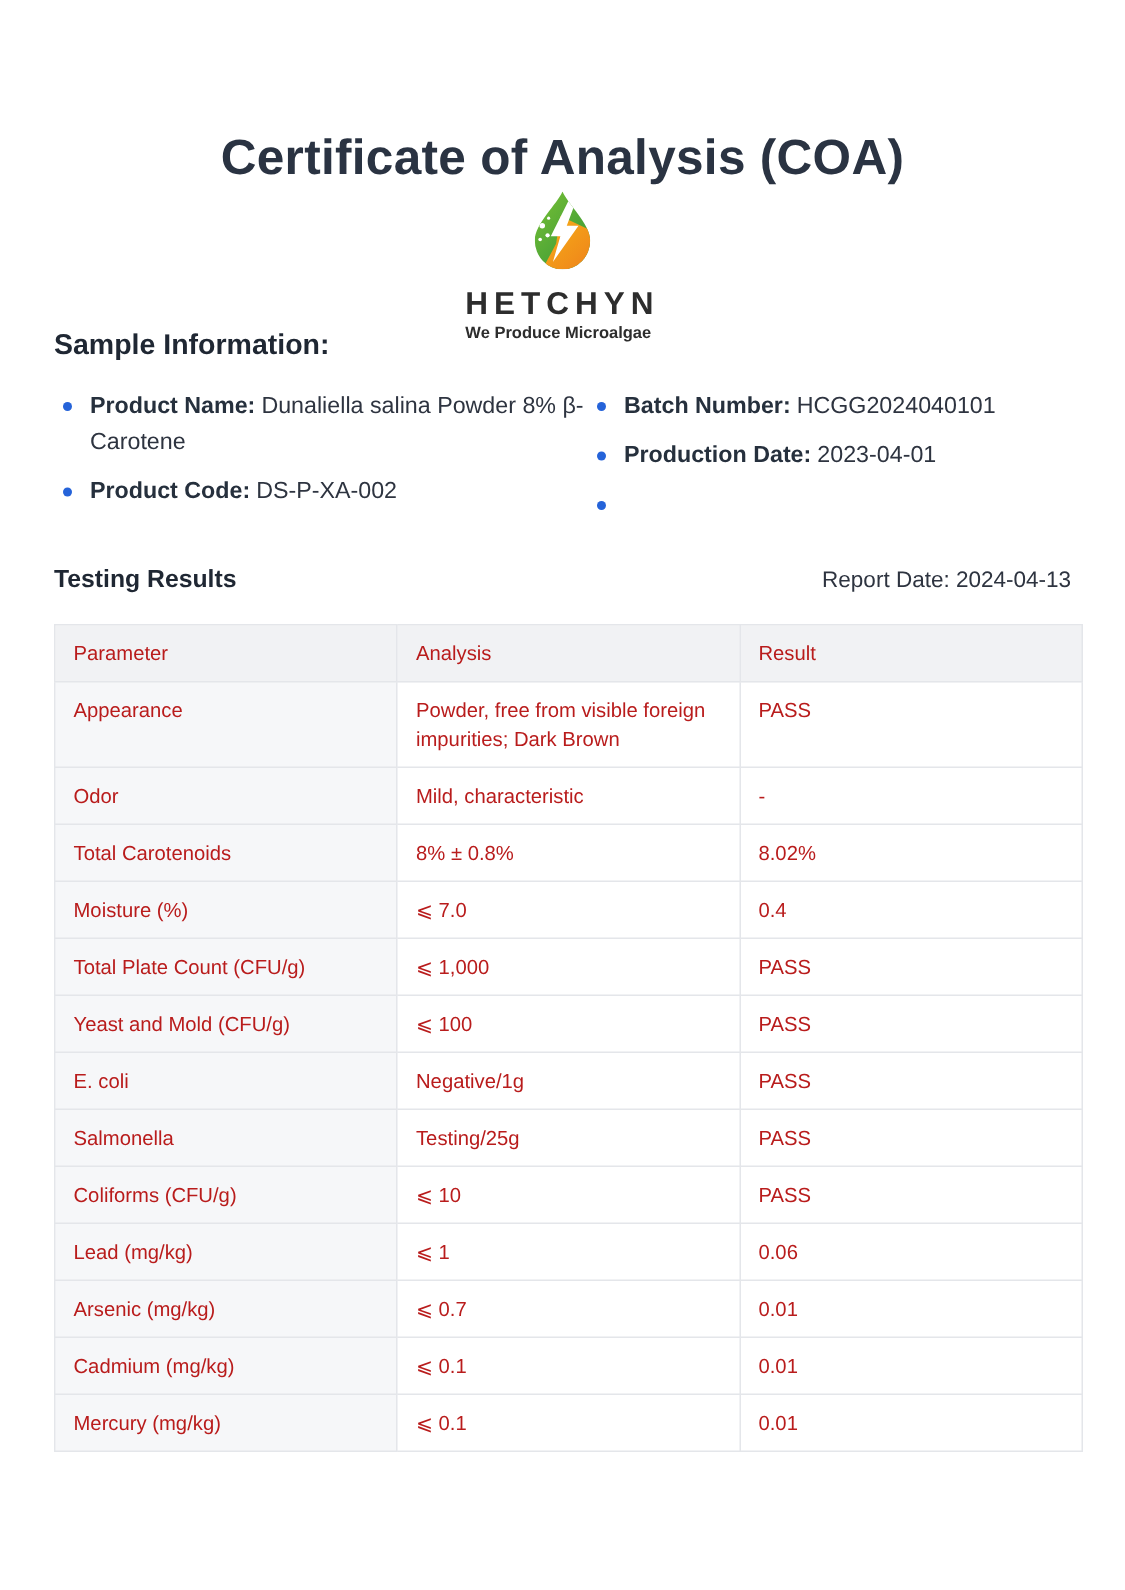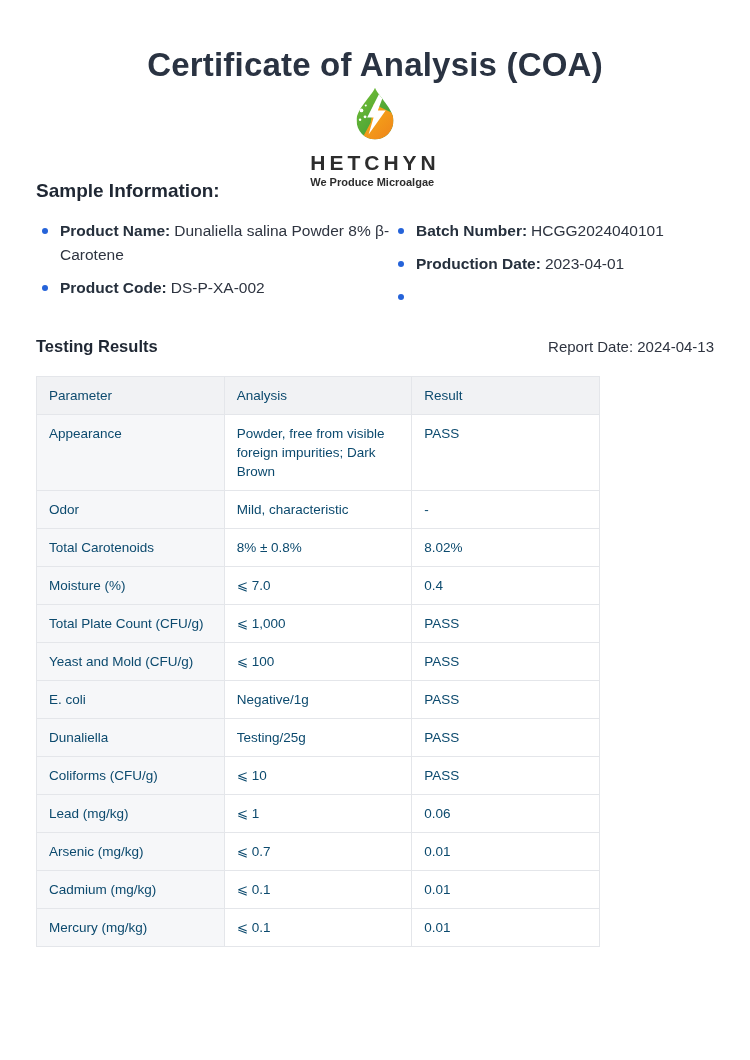--- a/index.html
+++ b/index.html
@@ -6,21 +6,21 @@
   html,body { background:#ffffff; }
   .page {
     position:relative;
     width:750px; height:1060px;
     background:#ffffff;
     font-family:"Liberation Sans","DejaVu Sans",sans-serif;
     color:#2e3440;
     overflow:hidden;
   }
   .title {
-    padding-top:44px;
+    padding-top:84px;
     text-align:center;
     font-size:33px;
     font-weight:600;
     letter-spacing:0.2px;
     color:#2a3342;
     line-height:42px;
   }
   .logo-row {
     margin-top:24px;
     display:flex;
@@ -54,25 +54,25 @@
   .info-text { color:#2e3440; }
   .info-label { font-weight:700; margin-right:4px; color:#26303d; }
   .results-row {
     display:flex; justify-content:space-between; align-items:baseline;
     margin:28px 36px 0;
   }
   .results-heading { font-size:16.5px; font-weight:700; color:#1f2733; }
   .report-date { font-size:15px; color:#2e3440; }
   table.coa {
     margin:20px 0 0 36px;
-    width:564px;
+    width:686px;
     border-collapse:collapse;
     table-layout:fixed;
     font-size:13.5px;
-    color:#0c4a6e;
+    color:#b91c1c;
     padding-left:22px;
   }
   table.coa th, table.coa td {
     border:1px solid #e4e6ea;
     padding:9px 12px;
     line-height:19px;
     text-align:left;
     vertical-align:top;
     font-weight:400;
   }
@@ -202,21 +202,21 @@
           <td>PASS</td>
         </tr>
 
         <tr>
           <td>E. coli</td>
           <td>Negative/1g</td>
           <td>PASS</td>
         </tr>
 
         <tr>
-          <td>Dunaliella</td>
+          <td>Salmonella</td>
           <td>Testing/25g</td>
           <td>PASS</td>
         </tr>
 
         <tr>
           <td>Coliforms (CFU/g)</td>
           <td>⩽ 10</td>
           <td>PASS</td>
         </tr>
 

